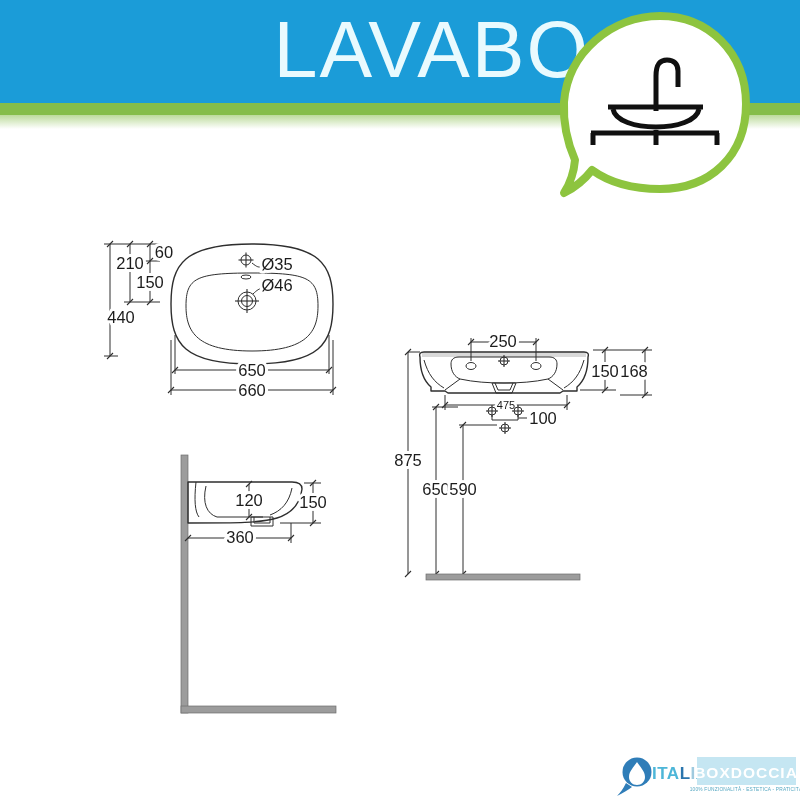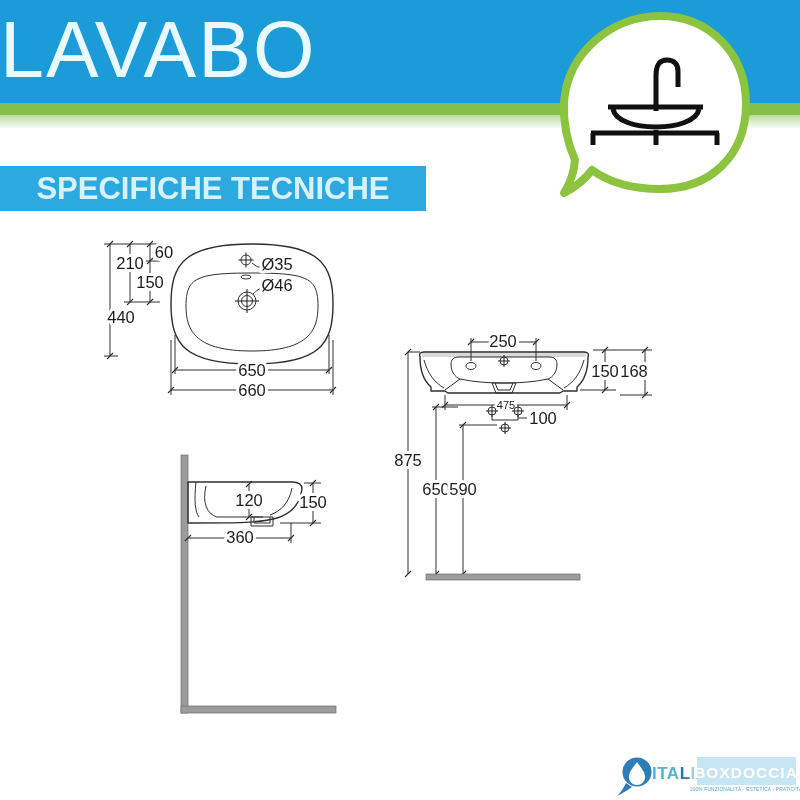--- a/index.html
+++ b/index.html
@@ -2,21 +2,21 @@
 <html><head>
 <meta charset="utf-8">
 <style>
   html,body{margin:0;padding:0;background:#fff;}
   .page{position:relative;width:800px;height:800px;background:#fff;overflow:hidden;
         font-family:"Liberation Sans",sans-serif;}
   .banner{position:absolute;left:0;top:0;width:800px;height:103px;background:#1b9cd8;z-index:1;}
   .band{position:absolute;left:0;top:103px;width:800px;height:12px;background:#85bd4a;z-index:1;}
   .band-fade{position:absolute;left:0;top:115px;width:800px;height:14px;z-index:1;
         background:linear-gradient(to bottom,rgba(133,189,74,.55),rgba(133,189,74,0));}
-  .title{position:absolute;left:0;top:4px;width:590px;text-align:left;z-index:1;
+  .title{position:absolute;left:0;top:4px;width:590px;text-align:right;z-index:1;
         font-size:79px;font-weight:normal;letter-spacing:2px;color:#e9fafe;}
   .subtitle{position:absolute;left:0;top:166px;width:426px;height:45px;background:#2ca9de;z-index:1;
         color:#d8f2fb;font-size:31px;font-weight:bold;text-align:center;line-height:46px;}
   svg.overlay{position:absolute;left:0;top:0;z-index:2;}
   
   .ol{fill:none;stroke:#2e2e2e;stroke-width:1.4;stroke-linejoin:round;}
   .thin{fill:none;stroke:#2e2e2e;stroke-width:1;}
   .dim{fill:none;stroke:#2e2e2e;stroke-width:1;}
   .tk{stroke:#2e2e2e;stroke-width:1.1;}
   .dt{font-size:16.5px;fill:#1c1c1c;text-anchor:middle;
@@ -28,21 +28,20 @@
 </style>
 </head>
 <body>
 
 <div class="page">
 
   <div class="banner"></div>
   <div class="band"></div>
   <div class="band-fade"></div>
   <div class="title">LAVABO</div>
-  <div class="subtitle">SPECIFICHE TECNICHE</div>
 
   <svg class="overlay" width="800" height="800" viewBox="0 0 800 800">
 
     <g>
       <path d="M660,16 C708,16 746,52 746,104 C746,156 710,189 660,189
                C634,189 610,183 592,170 C585,179 574,188 564,193
                C571,182 574,172 575,160 C568,144 563,124 564,102
                C568,52 612,16 660,16 Z" fill="#ffffff" stroke="#8dc43f" stroke-width="8" stroke-linejoin="round"></path>
       <g>
         <path class="sink" d="M656,111 L656,76 C656,64 660,60 667,60 C674,60 678,64 678,71 L678,87"></path>

